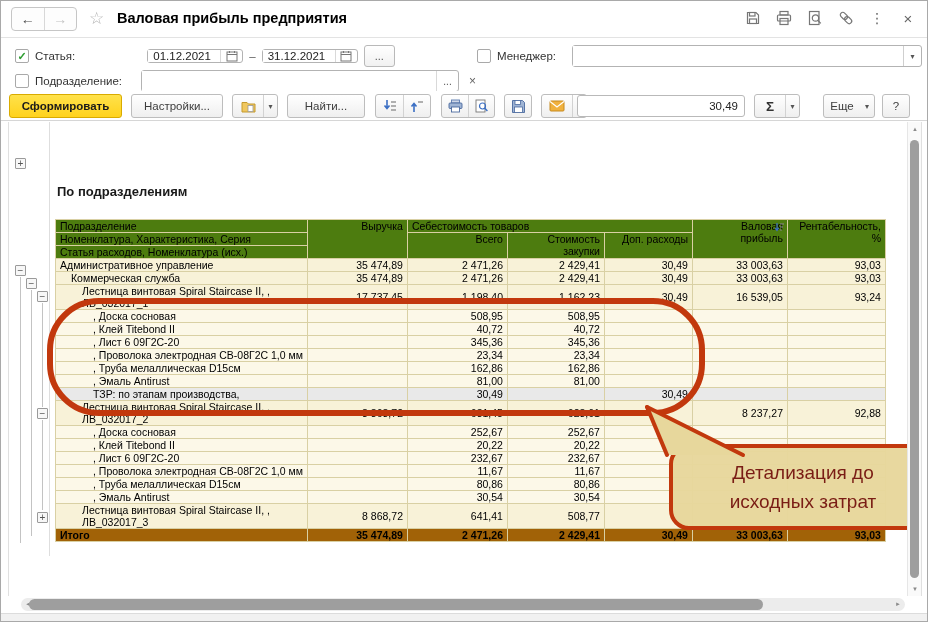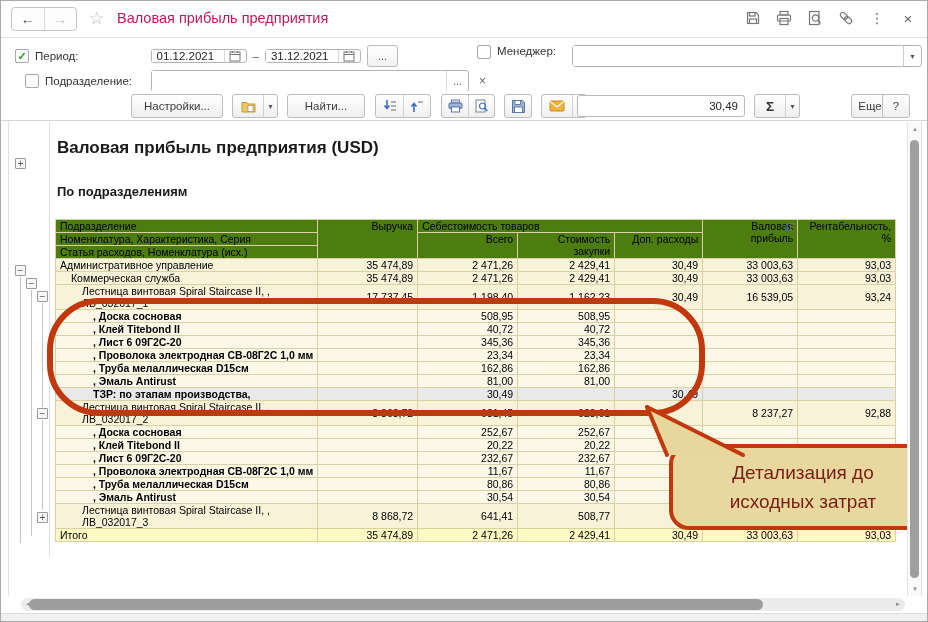--- a/index.html
+++ b/index.html
@@ -9,42 +9,42 @@
 
   
   .topbar { position:absolute; left:0; top:0; width:100%; height:37px; background:#fff;
             border-bottom:1px solid #e3e3e3; }
   .navgroup { position:absolute; left:10px; top:6px; width:66px; height:24px; border:1px solid #c6c6c6;
               border-radius:4px; display:flex; background:#fdfdfd; }
   .navbtn { flex:1; display:flex; align-items:center; justify-content:center; font-size:14px; cursor:default; }
   .navbtn.back { color:#4a4a4a; border-right:1px solid #d8d8d8; }
   .navbtn.fwd  { color:#c2c2c2; }
   .star { position:absolute; left:88px; top:7px; font-size:17px; color:#b5b5b5; }
-  .wintitle { position:absolute; left:116px; top:9px; font-size:14.5px; font-weight:normal; color:#be185d; }
+  .wintitle { position:absolute; left:116px; top:9px; font-size:14.5px; font-weight:bold; color:#000000; }
   .winicons { position:absolute; right:10px; top:8px; display:flex; gap:13px; align-items:center; }
   .wicon { width:18px; height:18px; display:flex; align-items:center; justify-content:center; color:#6f6f6f; }
   .wicon svg { stroke:#767676; fill:none; stroke-width:1.2; }
   .kebab { font-size:14px; color:#666; letter-spacing:0; }
   .wclose { font-size:15px; color:#666; }
 
   
   .filters { position:absolute; left:0; top:37px; width:100%; height:53px; background:#fff; }
   .chk { width:14px; height:14px; border:1px solid #a9a9a9; border-radius:2px; background:#fff;
          display:inline-flex; align-items:center; justify-content:center; font-size:11px; color:#2f9e33;
          font-weight:bold; }
   .flabel { color:#333; }
   .frow1 { position:absolute; left:14px; top:7px; display:flex; align-items:center; gap:6px; }
-  .frow2 { position:absolute; left:24px; top:32px; display:flex; align-items:center; gap:6px; }
+  .frow2 { position:absolute; left:14px; top:32px; display:flex; align-items:center; gap:6px; }
   .dateinput { width:96px; height:14px; border:1px solid #b3b3b3; border-radius:3px; display:flex; background:#fff; }
   .dateinput input { border:0; outline:0; width:72px; padding-left:5px; font-family:inherit; font-size:11.5px; color:#222; }
   .calbtn { width:22px; border-left:1px solid #d9d9d9; display:flex; align-items:center; justify-content:center; }
   .dash { color:#555; }
   .smallbtn { height:22px; border:1px solid #b9b9b9; border-radius:3px; background:linear-gradient(#fff,#f1f1f1);
               padding:0 10px; display:flex; align-items:center; justify-content:center; color:#555; font-size:11px; }
-  .mgr { position:absolute; left:476px; top:7px; display:flex; gap:6px; }
+  .mgr { position:absolute; left:476px; top:7px; display:flex; align-items:center; gap:6px; }
   .combo { width:350px; height:22px; border:1px solid #b3b3b3; border-radius:3px; background:#fff; display:flex; }
   .combo input { border:0; outline:0; flex:1; padding-left:5px; font-family:inherit; }
   .caretbtn { width:18px; border-left:1px solid #cfcfcf; display:flex; align-items:center; justify-content:center;
               color:#555; font-size:8px; }
   .depinput { width:318px; height:22px; border:1px solid #b3b3b3; border-radius:3px; background:#fff; display:flex; }
   .depinput input { border:0; outline:0; flex:1; padding-left:5px; font-family:inherit; }
   .inbtn { width:22px; border-left:1px solid #d9d9d9; display:flex; align-items:center; justify-content:center;
            color:#555; font-size:10px; }
   .flatx { color:#666; font-size:12px; padding:2px 4px; }
 
@@ -76,26 +76,26 @@
               font-size:10.5px; color:#000; }
   table.rep td { border:1px solid #d9d0a4; padding:0 4px; height:13px; line-height:12px; overflow:hidden;
                  white-space:nowrap; }
   .rep thead td { background:#4d7c0f; }
   .num { text-align:right; }
   .hdr-sub { vertical-align:top; text-align:right; }
   .gross-hdr { position:relative; text-align:right; vertical-align:top; padding-top:1px; }
   .row-group1 td, .row-group2 td, .row-group3 td { background:#f8f2d8; }
   .row-detail td { background:#fcf8e8; }
   .row-tzr td { background:#e9e9e9; }
-  .row-total td { background:#fef9c3; font-weight:normal; }
+  .row-total td { background:#a16207; font-weight:bold; }
   td.twoline { height:26px; line-height:13px; white-space:normal; }
   .ind-0 { padding-left:4px !important; }
   .ind-1 { padding-left:15px !important; }
   .ind-2 { padding-left:26px !important; }
-  .ind-3 { padding-left:37px !important;font-weight:bold; }
+  .ind-3 { padding-left:37px !important; }
 
   
   .expander { position:absolute; width:11px; height:11px; border:1px solid #9a9a9a; background:#f7f7f7;
               font-size:10px; line-height:9px; text-align:center; color:#555; border-radius:1px; }
   .treeline { position:absolute; width:1px; background:#c3c3c3; }
 
   
   .circle { position:absolute; left:38px; top:176px; width:658px; height:118px; border:6px solid #c2380d;
             border-radius:52px; pointer-events:none; }
   .callout { position:absolute; left:660px; top:322px; width:268px; height:86px; background:rgba(231,215,156,.97);
@@ -158,21 +158,21 @@
         </svg>
     </div>
     <div class="wicon kebab">⋮</div>
     <div class="wicon wclose">×</div>
   </div>
 </div>
 
 <div class="filters">
   <div class="frow1">
     <div class="chk">✓</div>
-    <span class="flabel">Период:</span>
+    <span class="flabel">Статья:</span>
     <span style="width:60px"></span>
     <div class="dateinput">
       <input value="01.12.2021" style="">
       <div class="calbtn">
         <svg class="icon-svg" width="12" height="12" viewBox="0 0 12 12" fill="none" stroke="#777">
             <rect x="1" y="2" width="10" height="9"></rect>
             <line x1="1" y1="4.5" x2="11" y2="4.5"></line>
             <line x1="3.5" y1="1" x2="3.5" y2="3"></line>
             <line x1="8.5" y1="1" x2="8.5" y2="3"></line>
           </svg>
@@ -209,20 +209,21 @@
     <span style="width:7px"></span>
     <div class="depinput">
       <input value="" style="">
       <div class="inbtn">...</div>
     </div>
     <div class="flatx">×</div>
   </div>
 </div>
 
 <div class="toolbar">
+  <div class="tb gen">Сформировать</div>
   <div class="tb" style="left:130px; width:92px;">Настройки...</div>
 
   <div class="tb seg" style="left:231px; width:46px;">
     <div style="width:30px;">
       <svg class="icon-svg" width="15" height="13" viewBox="0 0 15 13">
           <path d="M1 2.5h5l1.5 1.5H14v8H1z" fill="#f0c75e" stroke="#c49a2e" stroke-width="1"></path>
           <rect x="7" y="5.5" width="5" height="6" fill="#fff" stroke="#999" stroke-width=".8"></rect>
         </svg>
     </div>
     <div class="tbcaret segdiv">▾</div>
@@ -282,42 +283,41 @@
     <div class="tbcaret segdiv">▾</div>
   </div>
 
   <input class="sumfield" readonly="" value="30,49" style="">
 
   <div class="tb seg" style="left:753px; width:46px; padding:0;">
     <div class="sigma" style="width:30px;">Σ</div>
     <div class="tbcaret segdiv">▾</div>
   </div>
 
-  <div class="tb seg" style="left:822px; width:52px; padding:0;margin-left:28px;">
+  <div class="tb seg" style="left:822px; width:52px; padding:0;">
     <div style="width:36px;">Еще</div>
     <div class="tbcaret">▾</div>
   </div>
   <div class="tb" style="left:881px; width:28px;">?</div>
 </div>
 
 <div class="content">
   <div class="sheetline"></div>
 
   <div class="expander" style="left:6px;  top:36px;">+</div>
   <div class="expander" style="left:6px;  top:143px;">−</div>
   <div class="expander" style="left:17px; top:156px;">−</div>
   <div class="expander" style="left:28px; top:169px;">−</div>
   <div class="expander" style="left:28px; top:286px;">−</div>
   <div class="expander" style="left:28px; top:390px;">+</div>
   <div class="treeline" style="left:11px; top:155px; height:266px;"></div>
   <div class="treeline" style="left:22px; top:168px; height:246px;"></div>
   <div class="treeline" style="left:33px; top:181px; height:104px;"></div>
   <div class="treeline" style="left:33px; top:298px; height:90px;"></div>
 
-  <div class="rtitle">Валовая прибыль предприятия (USD)</div>
   <div class="rsub">По подразделениям</div>
 
   <table class="rep">
     <colgroup>
       <col style="width:236px">
         <col style="width:100px">
         <col style="width:100px">
       <col style="width:97px">
         <col style="width:88px">
         <col style="width:95px">

